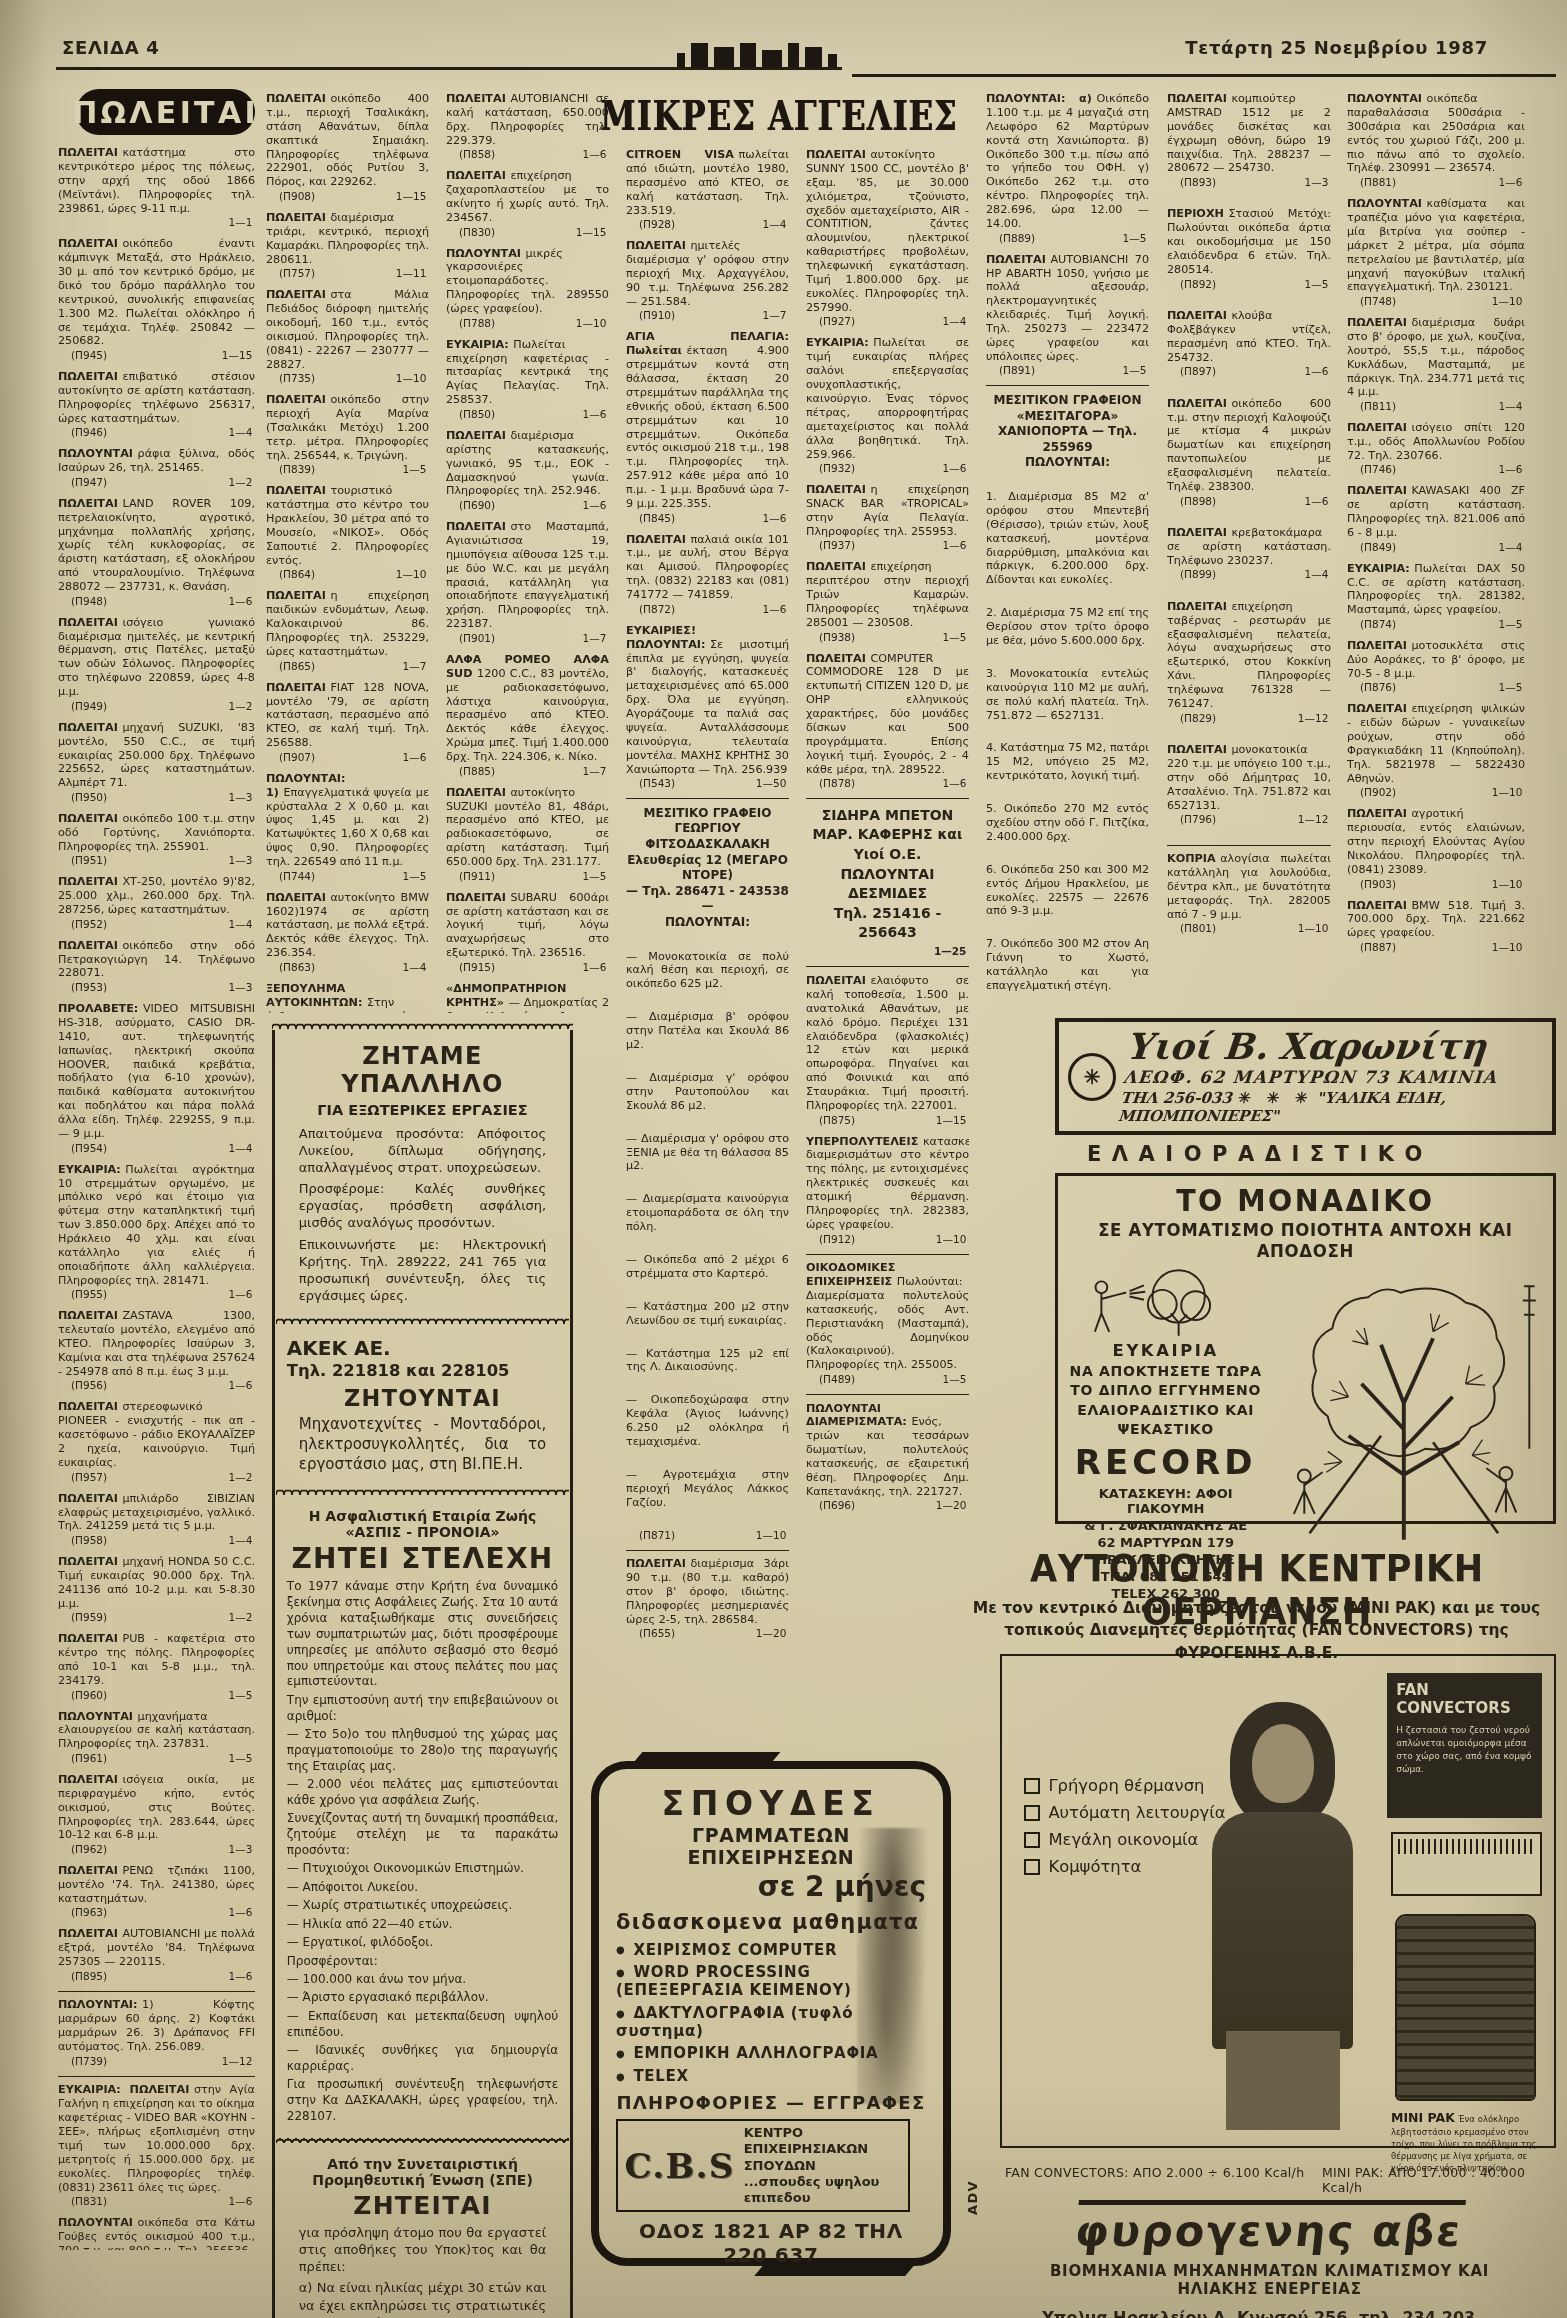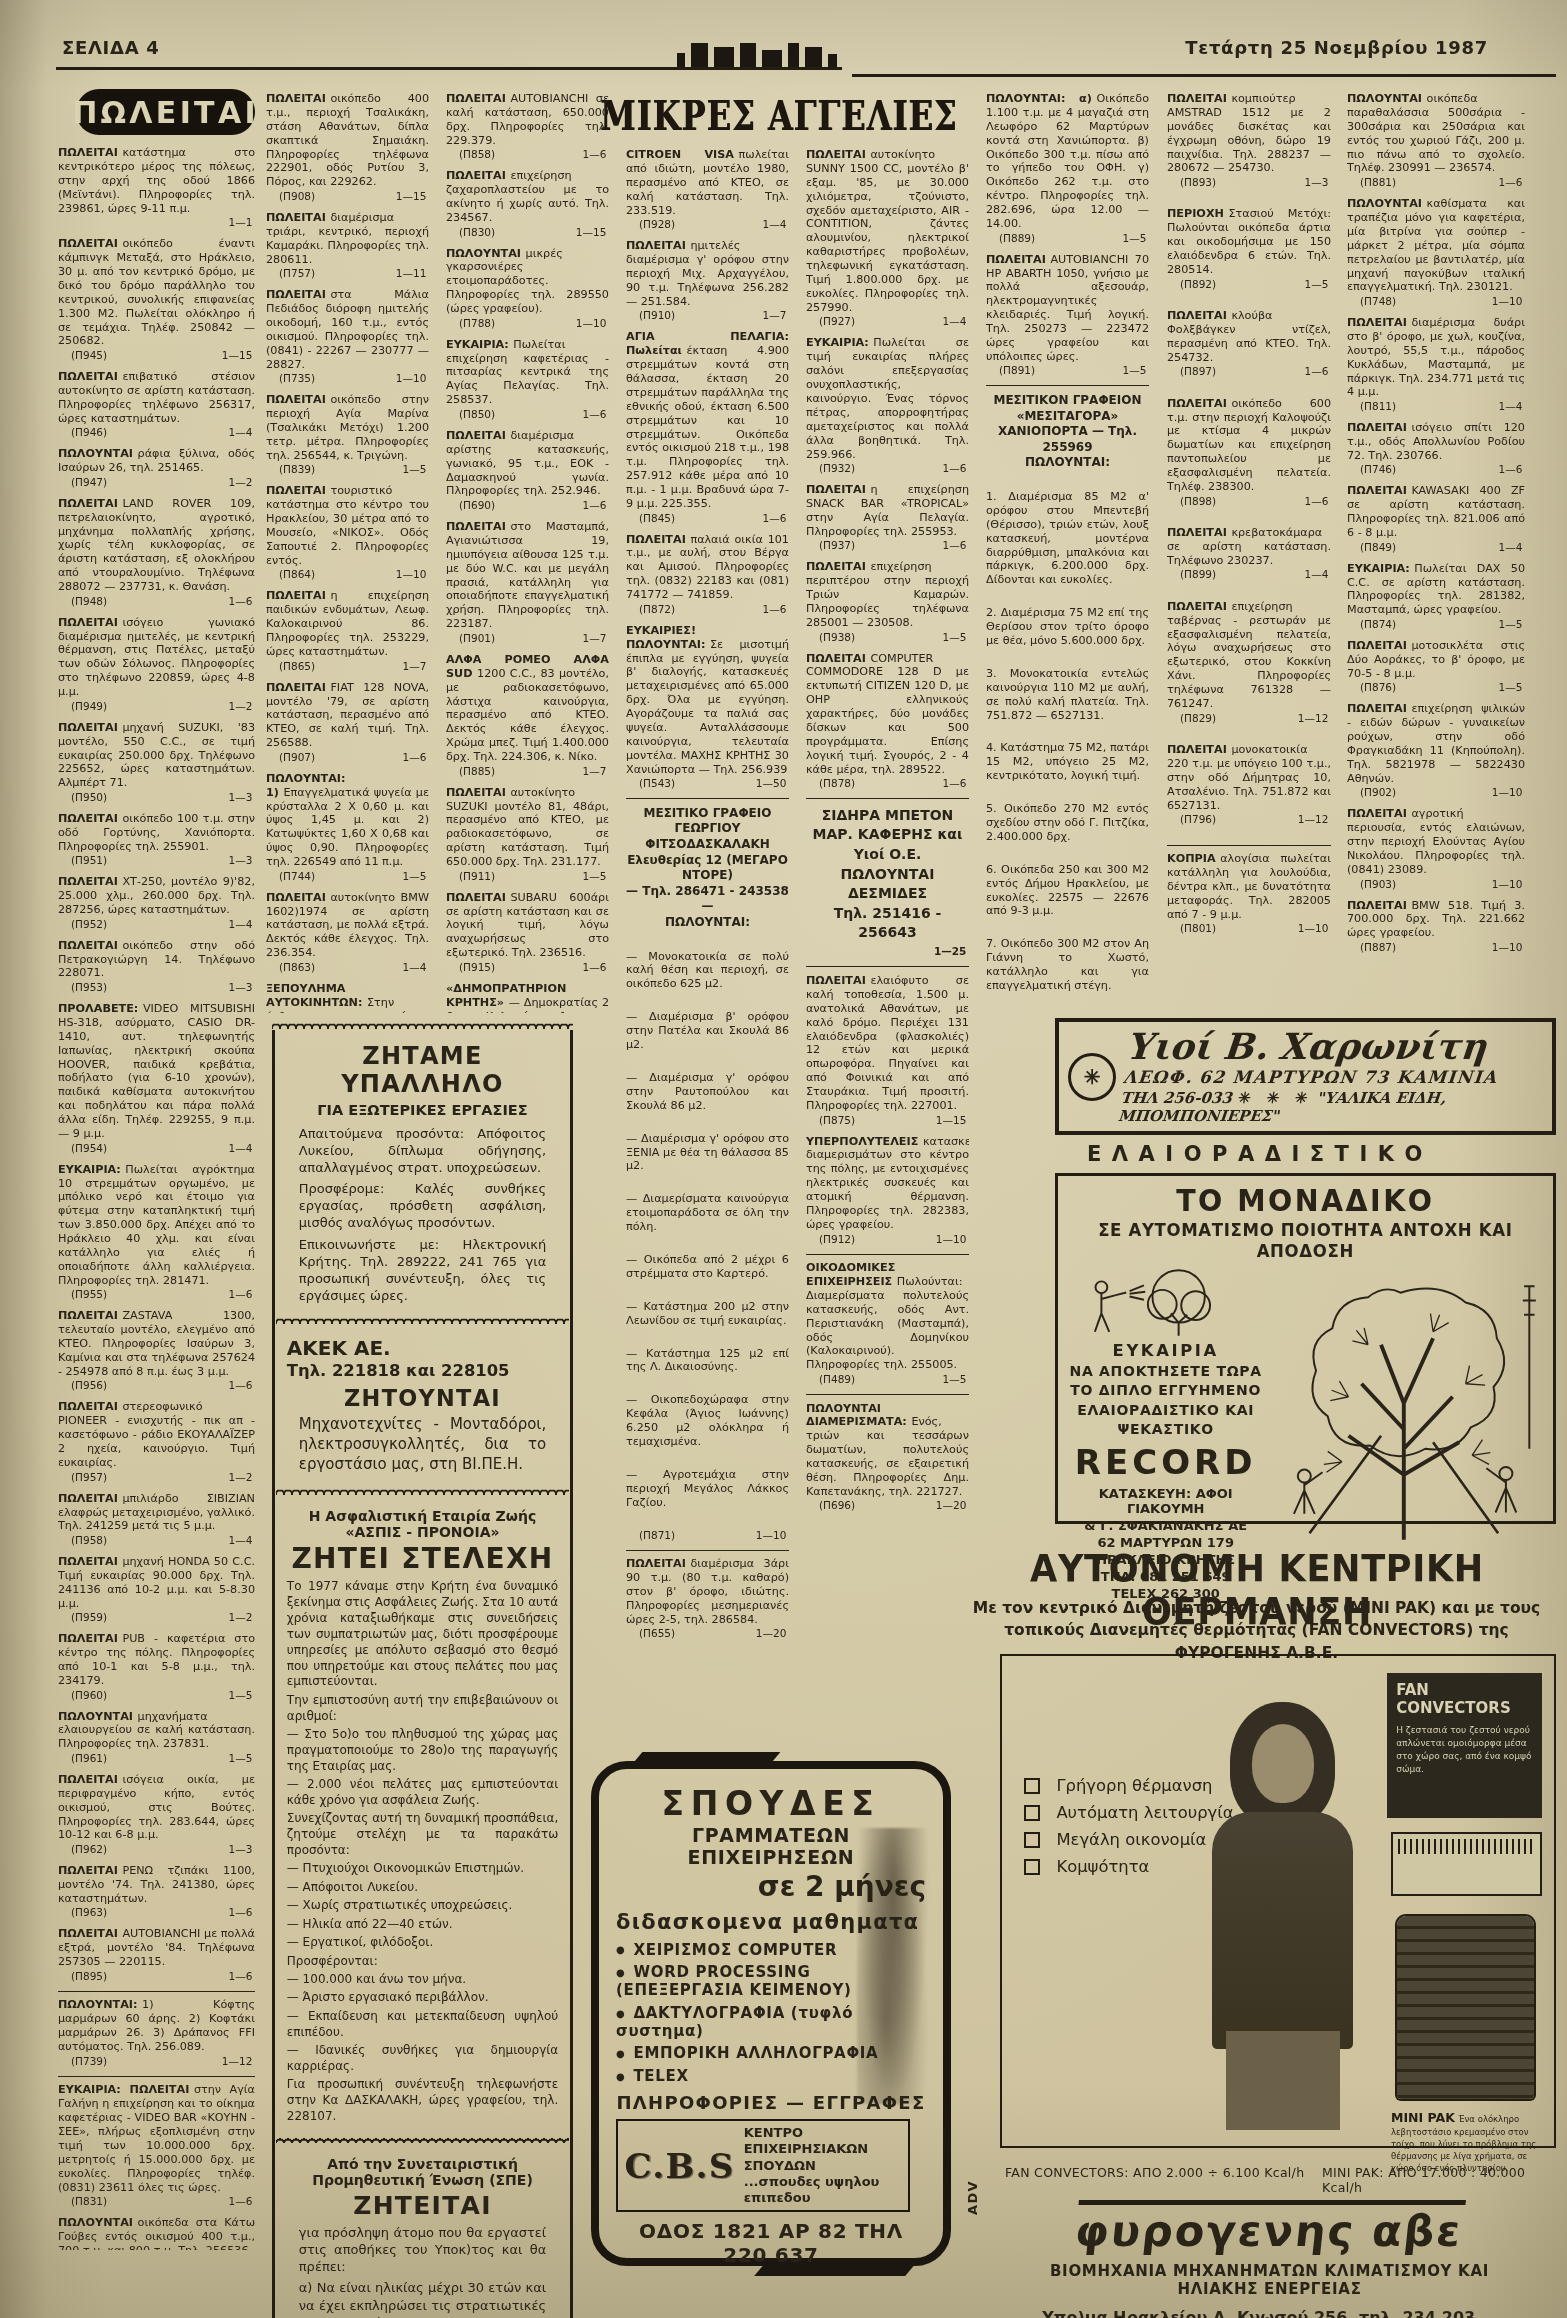--- a/index.html
+++ b/index.html
@@ -85,21 +85,21 @@
   .record .ltxt .ev{font-weight:bold;font-size:16.4px;letter-spacing:2.6px;margin-top:4px;}
   .record .ltxt .ln{font-weight:bold;font-size:14px;letter-spacing:0.7px;margin-top:3.3px;}
   .record .ltxt .brand{font-weight:bold;font-size:34px;letter-spacing:4px;margin:5.3px 0 4px;}
   .record .ltxt .mk{font-weight:bold;font-size:13px;margin-top:2px;}
   .record svg{display:block;}
   
   .th-head{position:absolute;left:957px;top:1547px;width:600px;text-align:center;font-weight:bold;font-size:37px;letter-spacing:0.7px;transform:scaleX(.95);}
   .th-sub{position:absolute;left:963px;top:1597px;width:587px;text-align:center;font-weight:bold;font-size:15.5px;line-height:1.45;}
   .th-box{position:absolute;left:1000px;top:1654px;width:556px;height:494px;border:2px solid #241d13;box-sizing:border-box;}
   .feat{position:absolute;left:22.4px;top:112px;}
-  .feat .f{display:flex;align-items:center;gap:16px;font-size:16.4px;margin:8px 0;}
+  .feat .f{display:flex;align-items:center;gap:8px;font-size:16.4px;margin:8px 0;}
   .feat .f i{display:block;width:12px;height:12px;border:2px solid #241d13;}
   .photo{position:absolute;left:192px;top:46px;width:178px;height:427px;}
   .photo .hair{position:absolute;left:36px;top:0;width:105px;height:125px;background:#352e23;border-radius:48% 48% 42% 42%;}
   .photo .face{position:absolute;left:58px;top:22.4px;width:62px;height:79px;background:#9a8d6d;border-radius:50% 50% 46% 46%;}
   .photo .torso{position:absolute;left:18.4px;top:110px;width:141px;height:237px;background:linear-gradient(#4a4232,#39321f);border-radius:39px 39px 5.3px 5.3px;}
   .photo .skirt{position:absolute;left:32px;top:329px;width:114px;height:99px;background:#6b6148;}
   .fanpanel{position:absolute;left:385px;top:17px;width:155px;height:145px;background:#2d281e;color:#d8d1b2;padding:8px 9.2px;box-sizing:border-box;}
   .fanpanel .t{font-weight:bold;font-size:15px;line-height:1.2;}
   .fanpanel .s{font-size:9px;line-height:1.45;margin-top:6.6px;}
   .wallunit{position:absolute;left:389px;top:176px;width:147px;height:60px;background:#cfc6a4;border:2px solid #241d13;}

